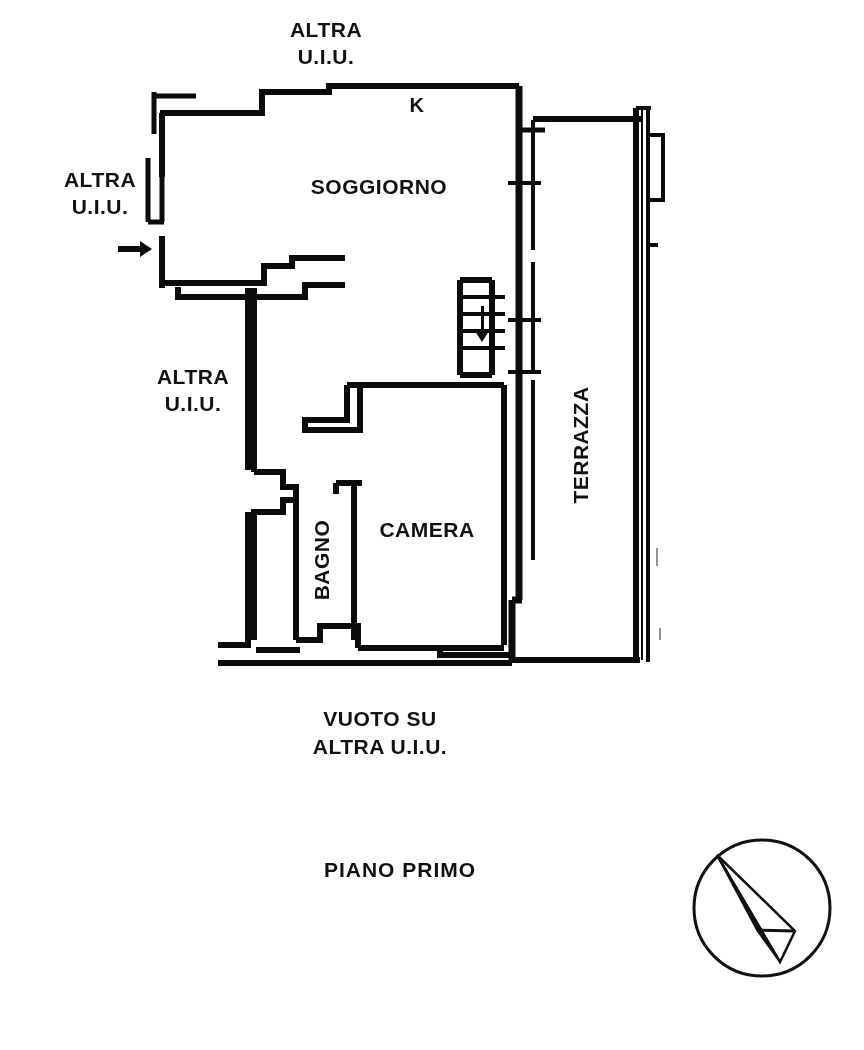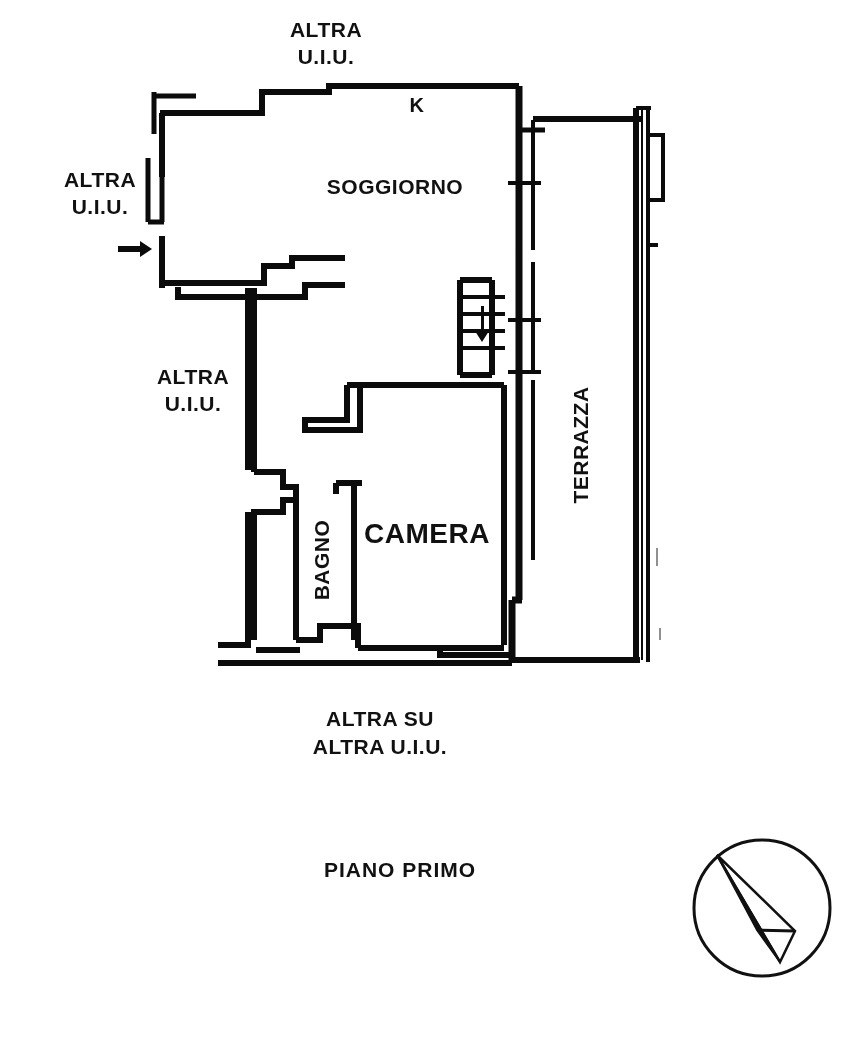--- a/index.html
+++ b/index.html
@@ -33,22 +33,22 @@
     font-weight: bold;
     letter-spacing: 0.5px;
     white-space: nowrap;
     font-family: "Liberation Sans", sans-serif;
   }
   .lbl-center { transform: translateX(-50%); text-align: center; }
   .t-altra-top  { left: 326px; top: 16px;  font-size: 21px; line-height: 27px; }
   .t-altra-left { left: 100px; top: 166px; font-size: 21px; line-height: 27px; }
   .t-altra-mid  { left: 193px; top: 363px; font-size: 21px; line-height: 27px; }
   .t-k          { left: 417px; top: 94px;  font-size: 20px; }
-  .t-soggiorno  { left: 395px; top: 170px; font-size: 21px; line-height: 33px; text-align: right; }
-  .t-camera     { left: 427px; top: 518px; font-size: 28px; }
+  .t-soggiorno  { left: 379px; top: 170px; font-size: 21px; line-height: 33px; text-align: right; }
+  .t-camera     { left: 427px; top: 518px; font-size: 21px; }
   .t-vuoto      { left: 380px; top: 705px; font-size: 21px; line-height: 28px; }
   .t-piano      { left: 400px; top: 858px; font-size: 21px; letter-spacing: 1px; }
   .t-rot {
     transform-origin: 50% 50%;
   }
   .t-bagno {
     left: 322px; top: 560px; font-size: 21px;
     transform: translate(-50%, -50%) rotate(-90deg);
   }
   .t-terrazza {
@@ -195,19 +195,19 @@
     <span class="line2">SOGGIORNO</span>
   </div>
 
   <div class="lbl lbl-center t-camera">CAMERA</div>
 
   <div class="lbl t-rot t-bagno">BAGNO</div>
 
   <div class="lbl t-rot t-terrazza">TERRAZZA</div>
 
   <div class="lbl lbl-center t-vuoto">
-    <span class="line2">ALTRA SU</span>
+    <span class="line2">VUOTO SU</span>
     <span class="line2">ALTRA U.I.U.</span>
   </div>
 
   <div class="lbl lbl-center t-piano">PIANO PRIMO</div>
 
 </div>
 
 </body></html>

